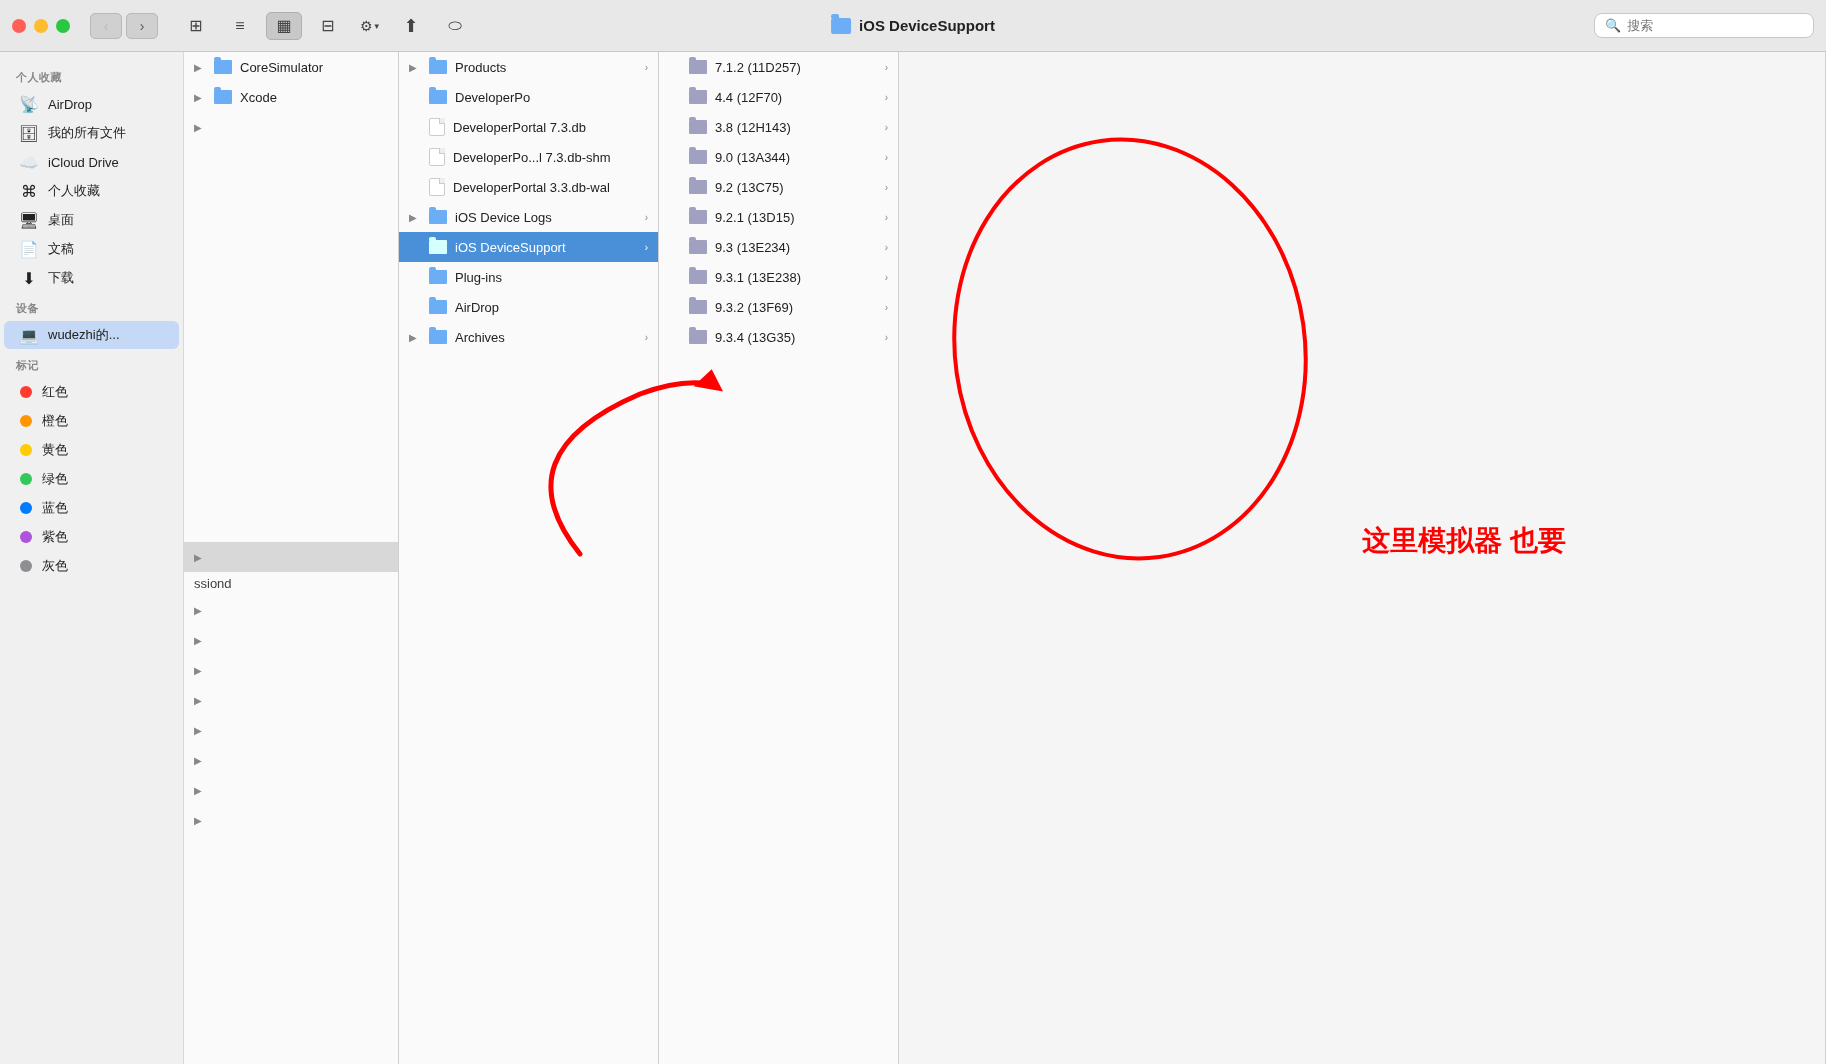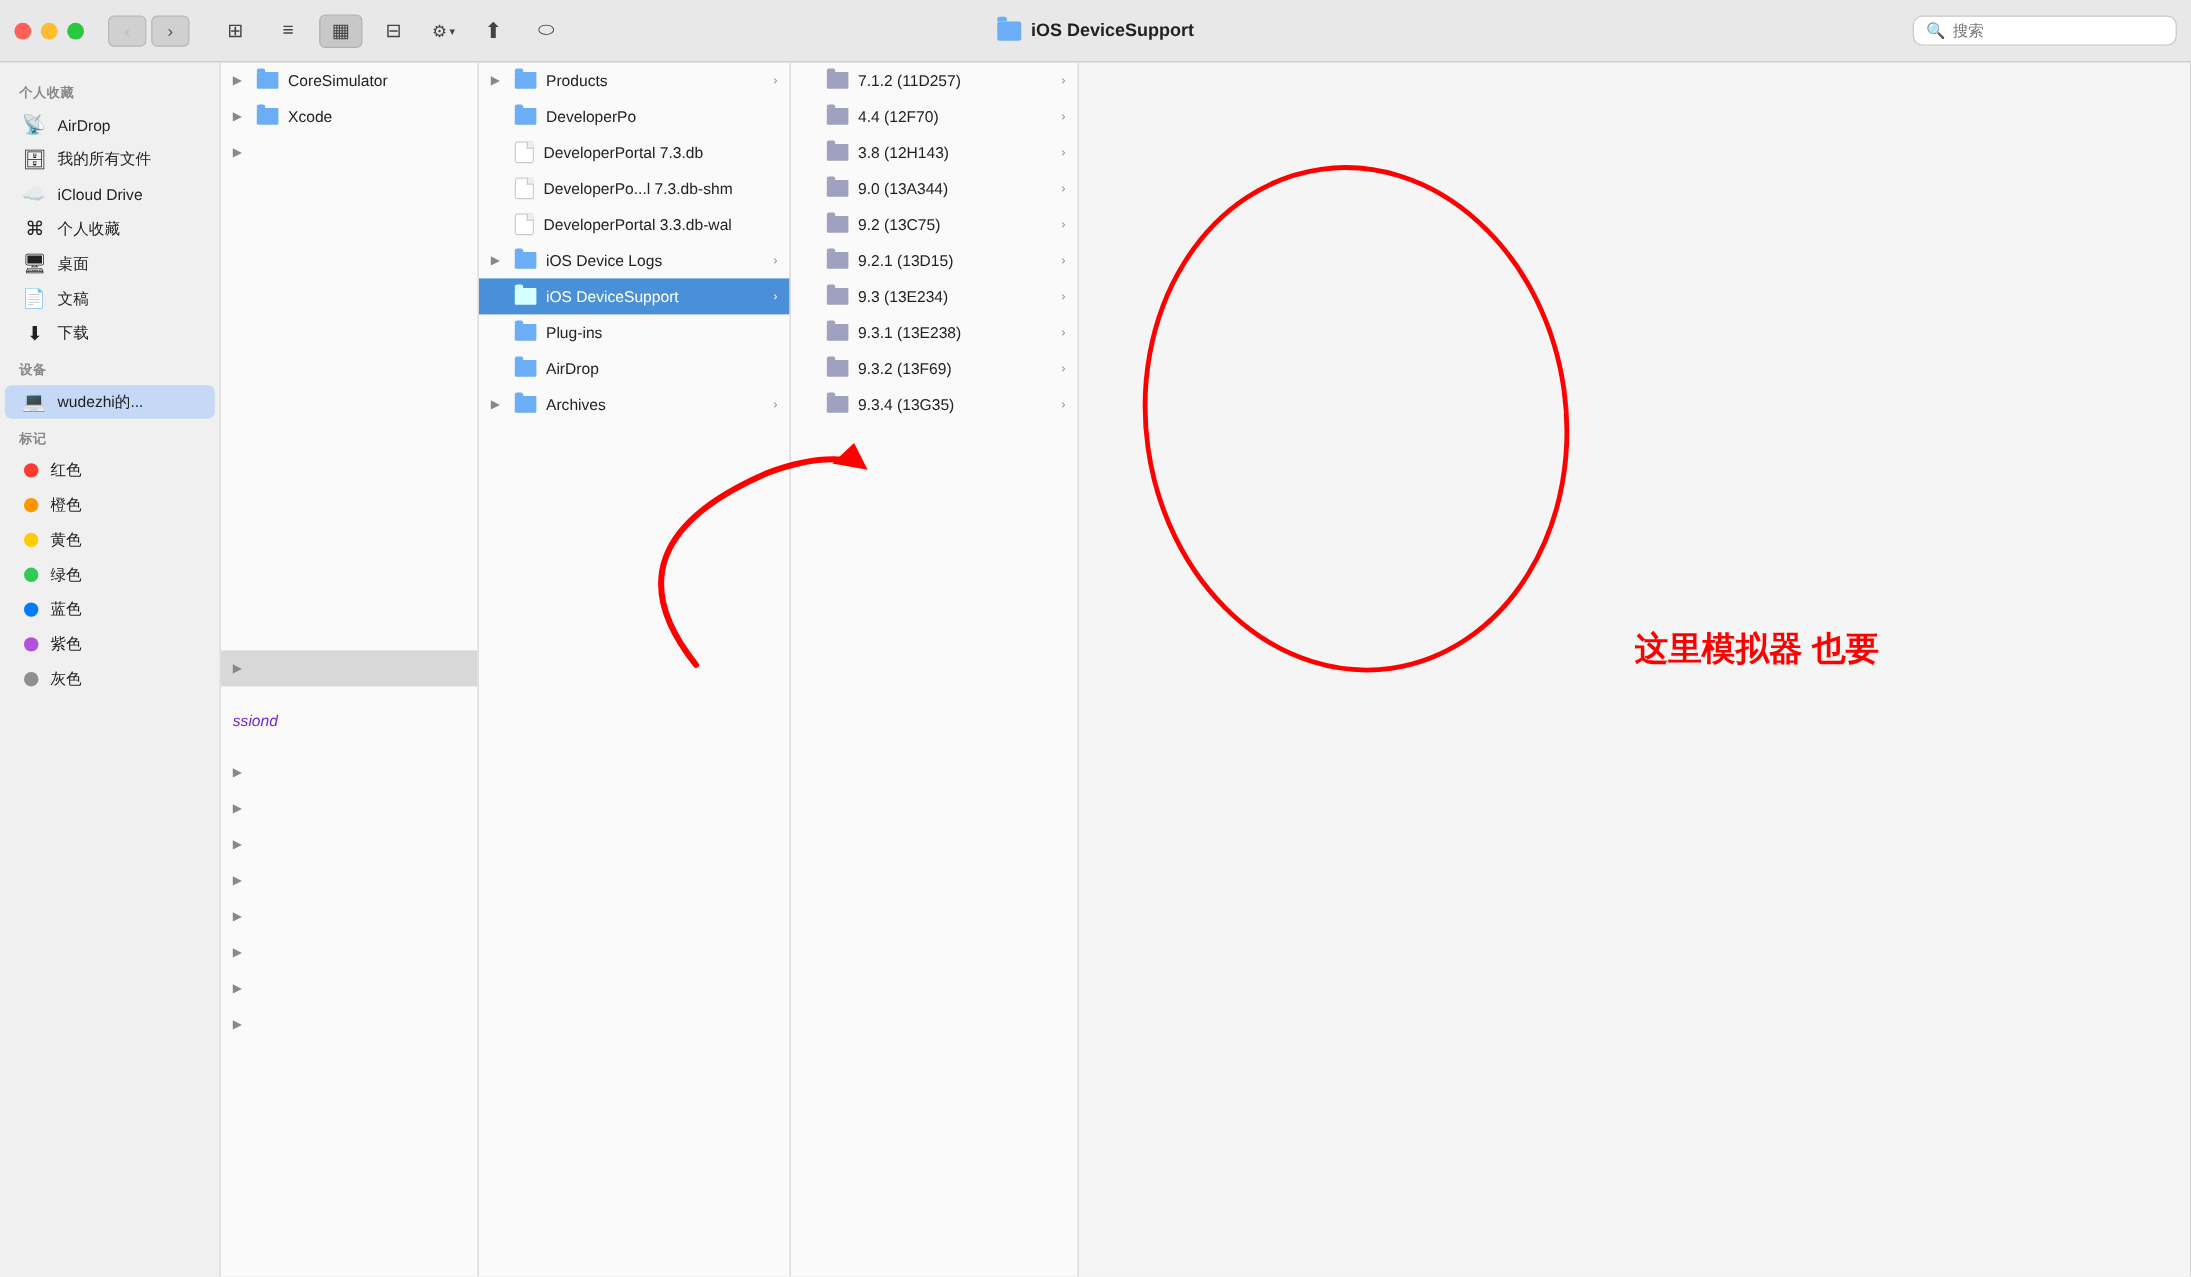--- a/index.html
+++ b/index.html
@@ -451,21 +451,21 @@
         <span class="expand-arrow">▶</span>
         <div style="width:18px;height:14px;flex-shrink:0;"></div>
         <span class="file-name"></span>
       </div>
 
       <div style="height:400px;"></div>
       <div class="file-row" style="background:#d8d8d8;">
         <span class="expand-arrow">▶</span>
       </div>
 
-      <div style="padding: 21px 10px; font-size:13px; color:#6d28d9; font-style:italic;">ssiond</div>
+      <div style="padding: 4px 10px; font-size:13px; color:#404040; ">ssiond</div>
       <div class="file-row">
         <span class="expand-arrow">▶</span>
       </div>
       <div class="file-row">
         <span class="expand-arrow">▶</span>
       </div>
       <div class="file-row">
         <span class="expand-arrow">▶</span>
       </div>
       <div class="file-row">

